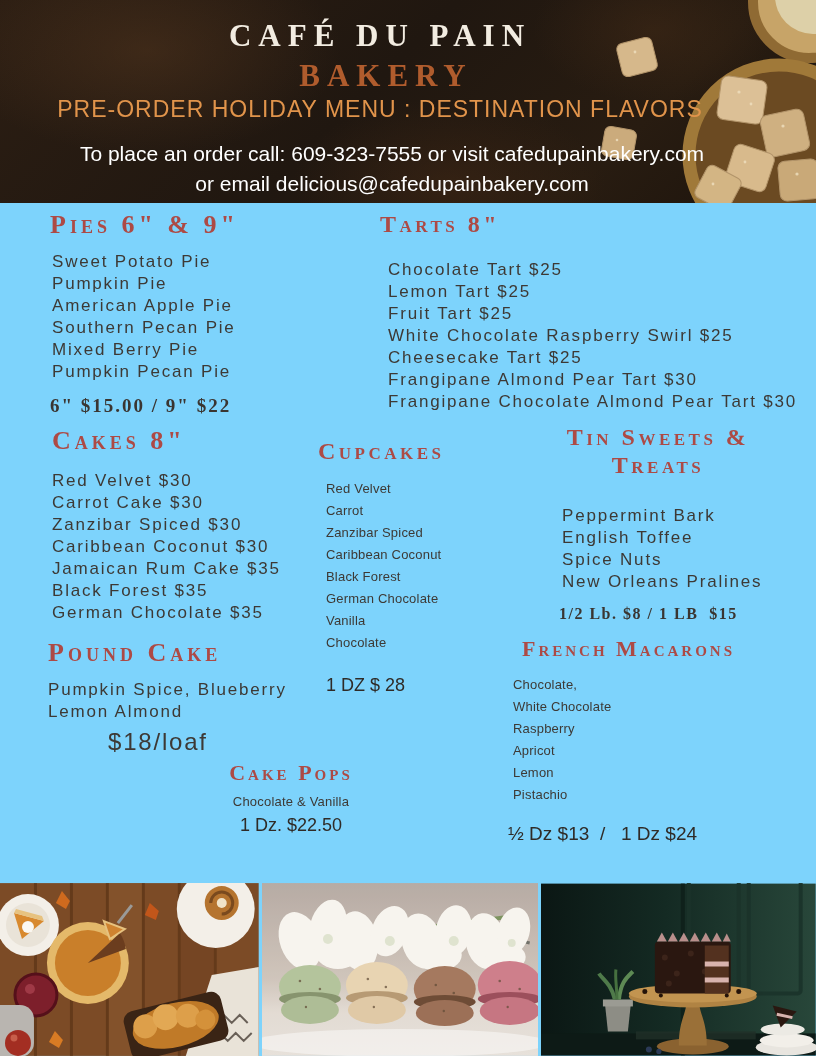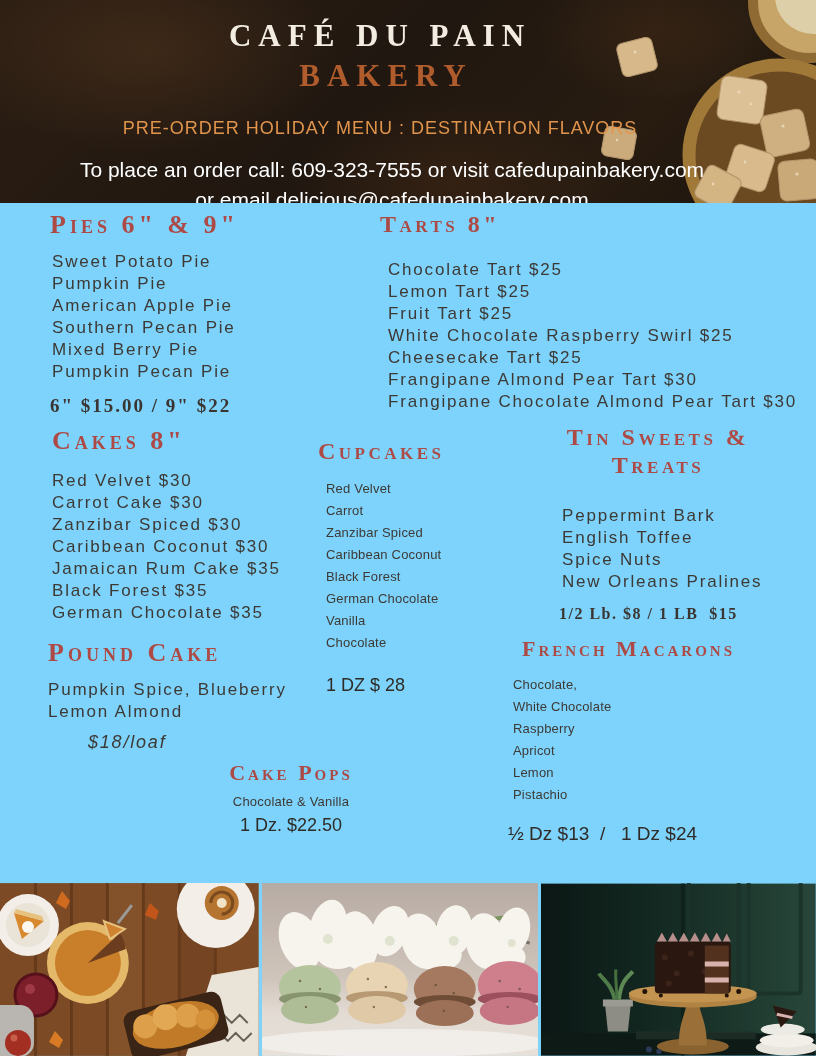--- a/index.html
+++ b/index.html
@@ -25,22 +25,22 @@
     margin-top:18px;
     font-family:"Liberation Serif", serif; font-weight:bold;
     font-size:31px; letter-spacing:7px; color:#f2ece1;
   }
   .bakery-title{
     margin-top:4px;
     font-family:"Liberation Serif", serif; font-weight:bold;
     font-size:31px; letter-spacing:7px; color:#b05c2d;padding-left:12px;
   }
   .tagline{
-    margin-top:24px;
-    font-size:18px; letter-spacing:1px; color:#e1944b; font-weight:normal;
+    margin-top:2px;
+    font-size:23px; letter-spacing:1px; color:#e1944b; font-weight:normal;
   }
   .contact{ margin-top:16px; font-size:21px; color:#ffffff; line-height:30px;padding-left:24px; }
   
   .sec{ position:absolute; }
   .h{
     font-family:"Liberation Serif", serif; font-weight:bold;
     font-variant:small-caps; color:#ad4a45; line-height:1.15;
   }
   .h26{ font-size:26px; letter-spacing:4px; }
   .h24{ font-size:24px; letter-spacing:3.5px; }
@@ -175,21 +175,21 @@
       </ul>
       <div class="price-serif price-serif-sm" style="margin-top:12px; text-align:left; margin-left:27px;">1/2 Lb. $8 / 1 LB  $15</div>
     </section>
 
     <section class="sec" style="left:48px; top:638px;">
       <div class="h h26">Pound Cake</div>
       <ul class="ls" style="margin:11px 0 0 0;">
         <li>Pumpkin Spice, Blueberry</li>
         <li>Lemon Almond</li>
       </ul>
-      <div class="ls" style="margin:8px 0 0 40px; font-size:18px;font-style:italic;">$18/loaf</div>
+      <div class="ls" style="margin:8px 0 0 60px; font-size:24px;">$18/loaf</div>
     </section>
 
     <section class="sec" style="left:508px; top:636px;">
       <div class="h h22" style="margin-left:14px;">French Macarons</div>
       <ul class="lp" style="margin:13px 0 0 5px;">
         <li>Chocolate,</li>
         <li>White Chocolate</li>
         <li>Raspberry</li>
         <li>Apricot</li>
         <li>Lemon</li>

